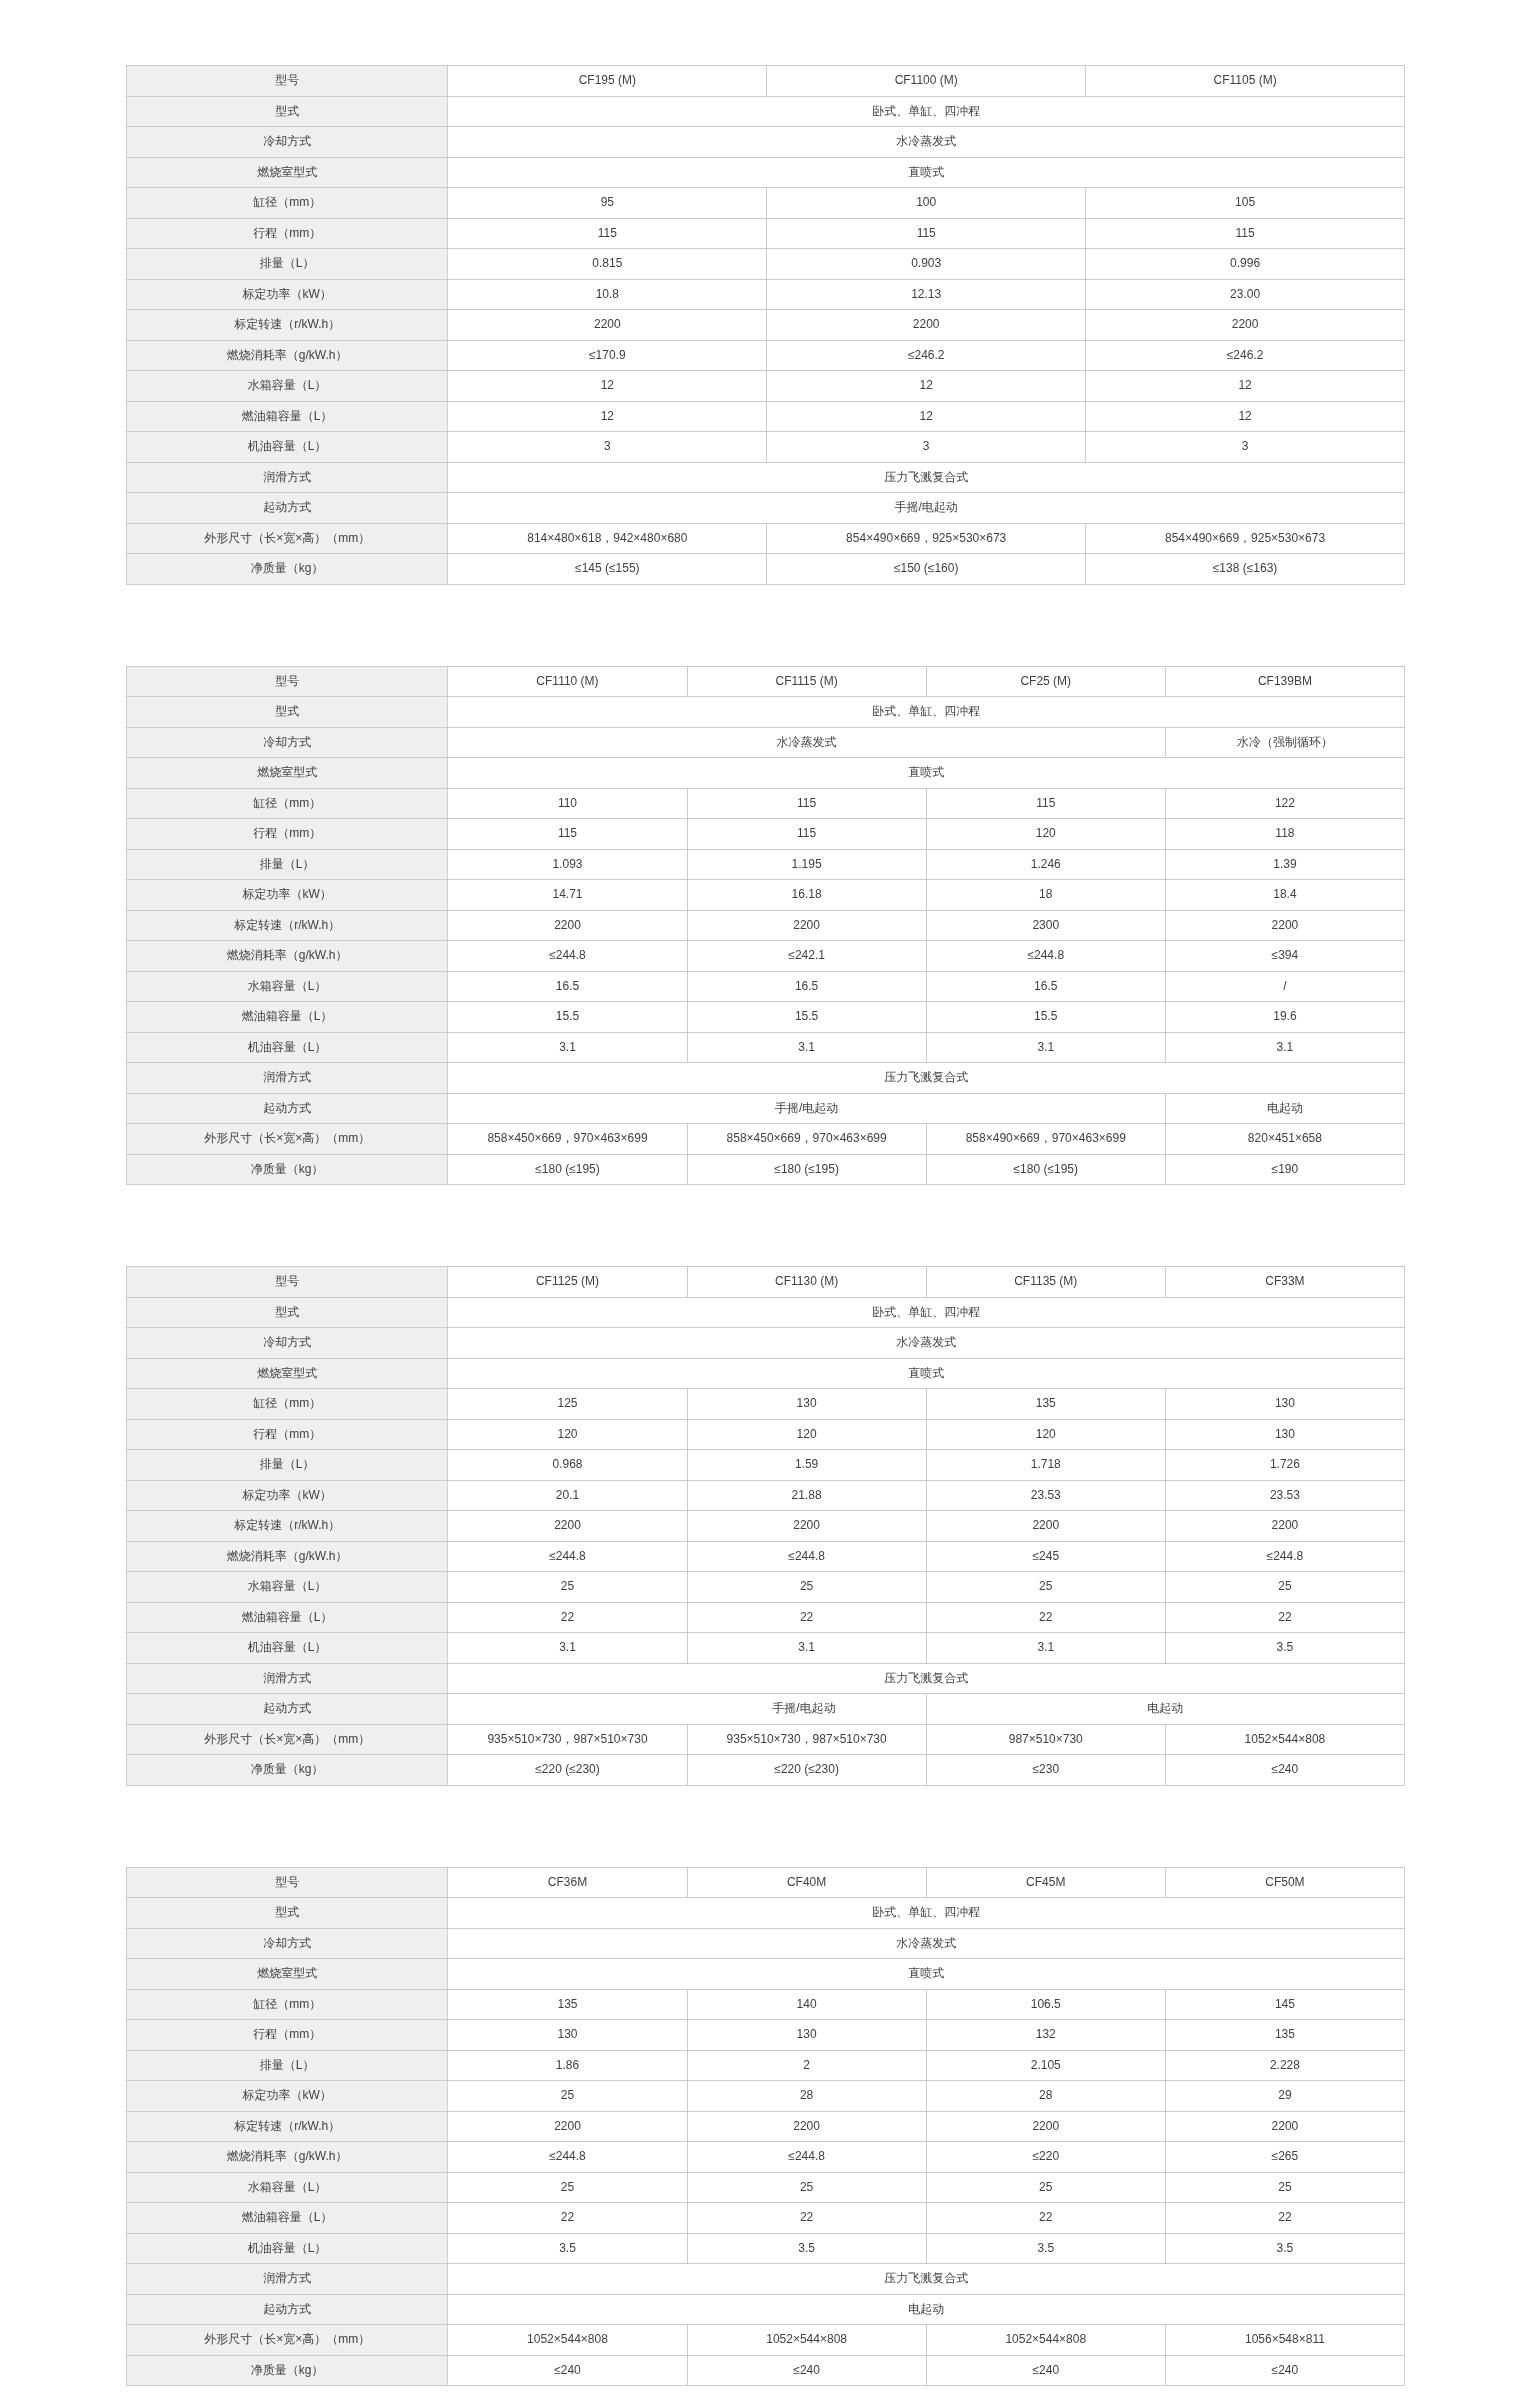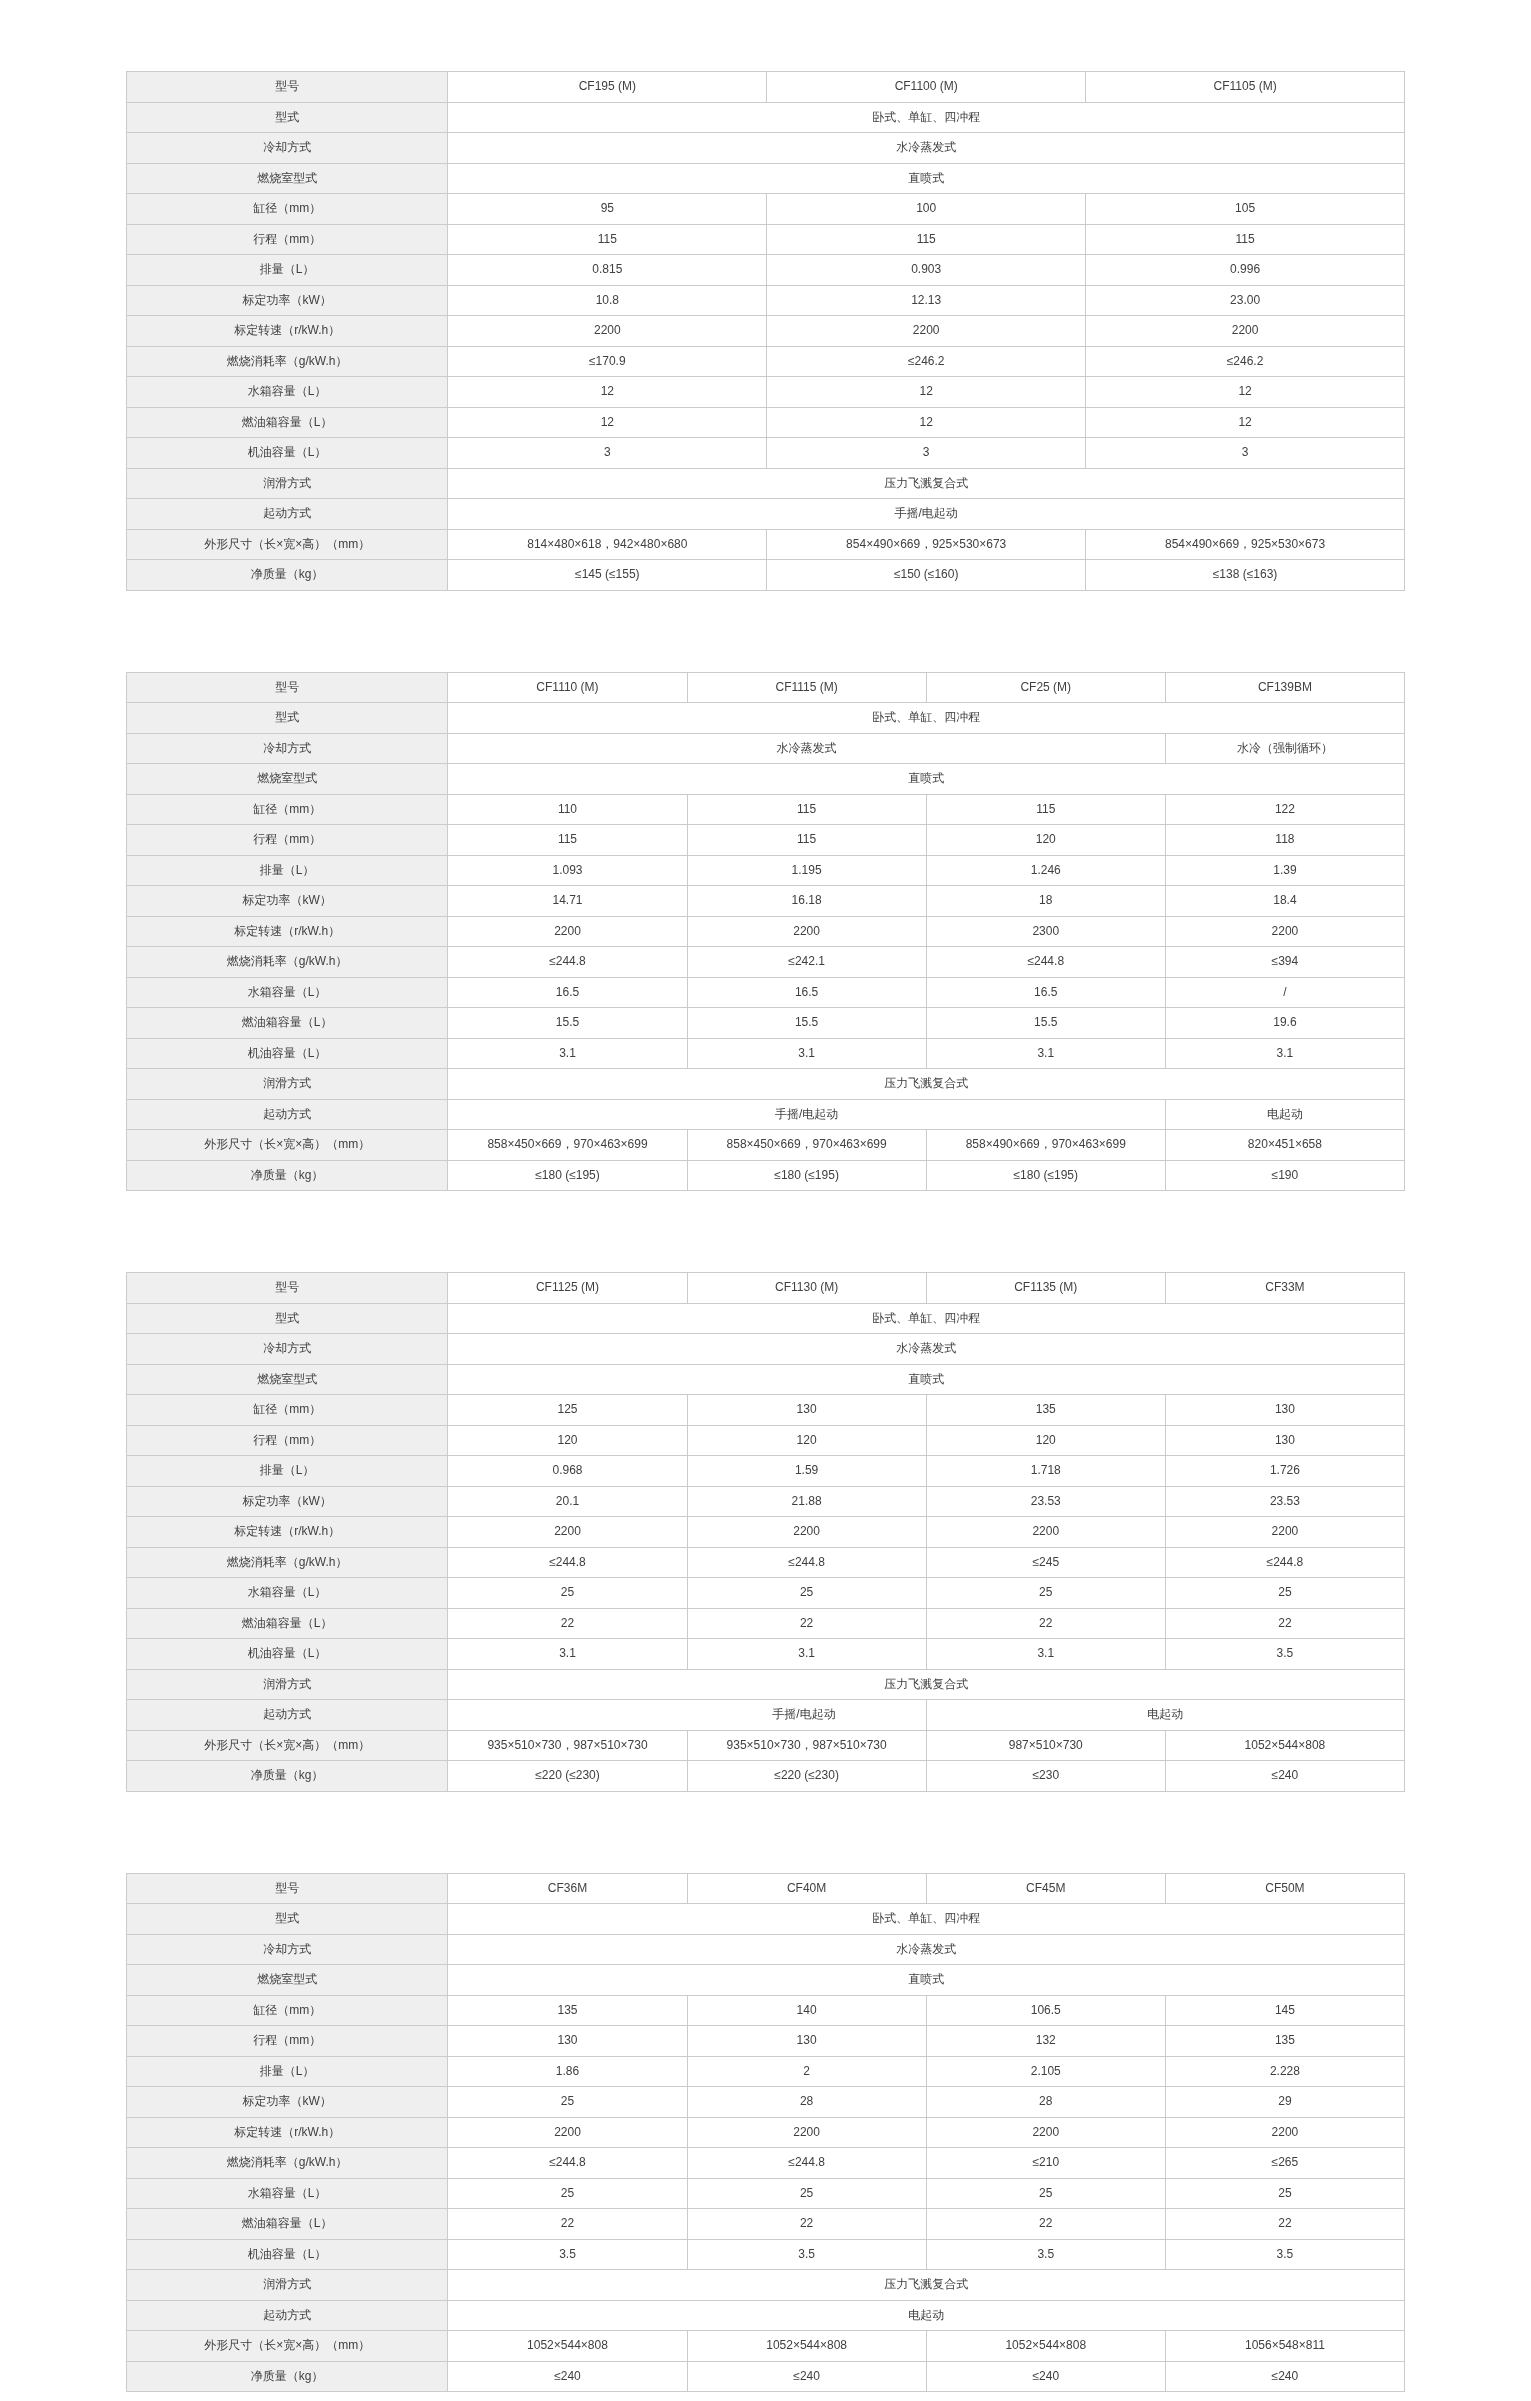--- a/index.html
+++ b/index.html
@@ -10,21 +10,21 @@
   }
   .page {
     width: 1279px;
     margin: 0 auto;
     padding: 53px 0 44px 0;
   }
   table.spec-table {
     border-collapse: collapse;
     table-layout: fixed;
     width: 100%;
-    margin: 18px 0 81px 0;
+    margin: 12px 0 81px 0;
   }
   table.spec-table:last-child {
     margin-bottom: 0;
   }
   table.spec-table td {
     border: 0.8px solid #cbcbcb;
     height: 29.5px;
     padding: 0 4.8px;
     text-align: center;
     vertical-align: middle;
@@ -447,21 +447,21 @@
             <td class="label">标定转速（r/kW.h）</td>
             <td>2200</td>
             <td>2200</td>
             <td>2200</td>
             <td>2200</td>
           </tr>
           <tr>
             <td class="label">燃烧消耗率（g/kW.h）</td>
             <td>≤244.8</td>
             <td>≤244.8</td>
-            <td>≤210</td>
+            <td>≤220</td>
             <td>≤265</td>
           </tr>
           <tr>
             <td class="label">水箱容量（L）</td>
             <td>25</td>
             <td>25</td>
             <td>25</td>
             <td>25</td>
           </tr>
           <tr>

